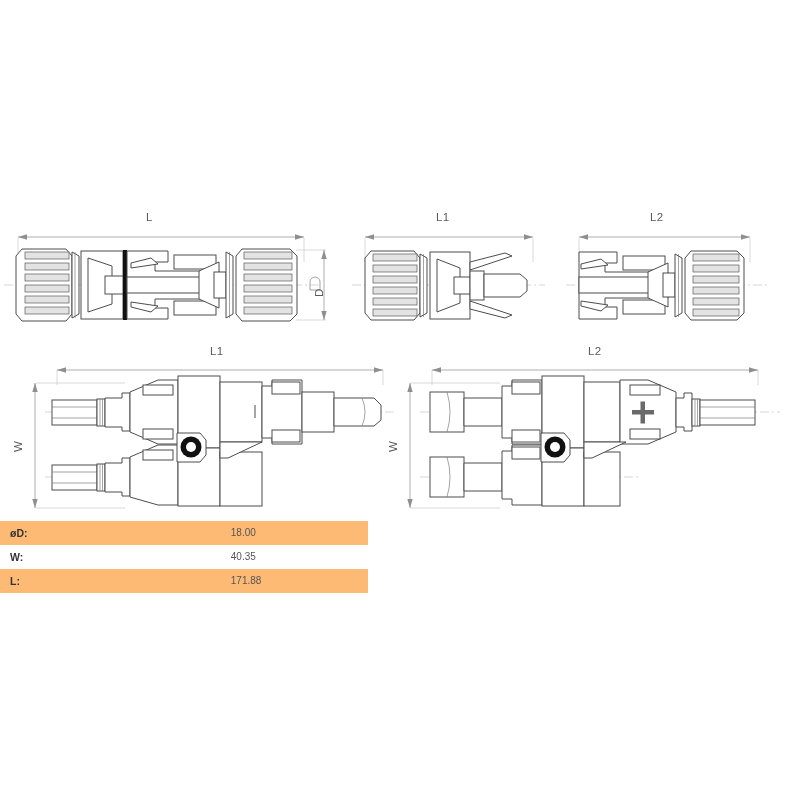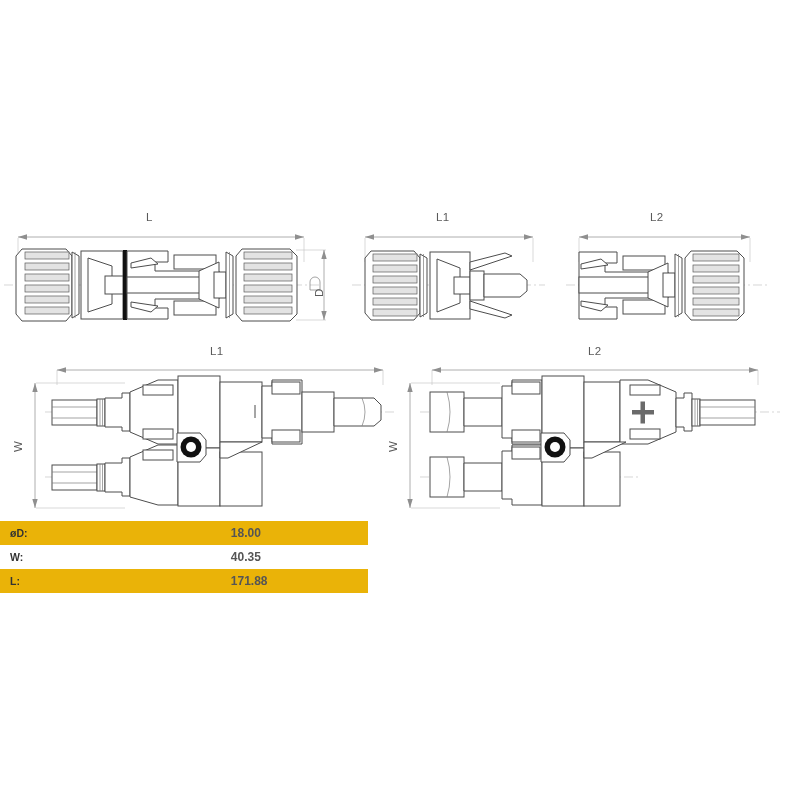--- a/index.html
+++ b/index.html
@@ -7,26 +7,26 @@
        font-family:"Liberation Sans", sans-serif;color:#4a4a4a;}
 
   .canvas{position:absolute;left:0;top:0;width:800px;height:800px;}
 
   svg.dwg{position:absolute;left:0;top:0;width:800px;height:800px;overflow:visible;}
 
   
   .dim-table{position:absolute;left:0;top:521px;width:368px;
              border-collapse:collapse;font-size:10.5px;}
   .dim-table tr{height:24px;}
-  .dim-table tr.alt{background:#eab308;}
+  .dim-table tr.alt{background:#fdba74;}
   .dim-table tr.plain{background:#ffffff;}
   .dim-table td{padding:0 10px;vertical-align:middle;line-height:24px;}
   .dim-table td.k{width:60%;font-weight:bold;color:#333333;font-size:10.5px;}
-  .dim-table td.v{width:40%;text-align:left;color:#555555;font-weight:bold;
-                  font-size:12px;padding-left:10px;}
+  .dim-table td.v{width:40%;text-align:left;color:#555555;font-weight:normal;
+                  font-size:10px;padding-left:10px;}
 
   
   .dlabel{position:absolute;font-size:11.5px;color:#5a5a5a;
           letter-spacing:0.3px;white-space:nowrap;}
   .dlabel.vert{transform:rotate(-90deg);transform-origin:left top;}
 </style>
 </head>
 <body>
 
 <div class="canvas">

